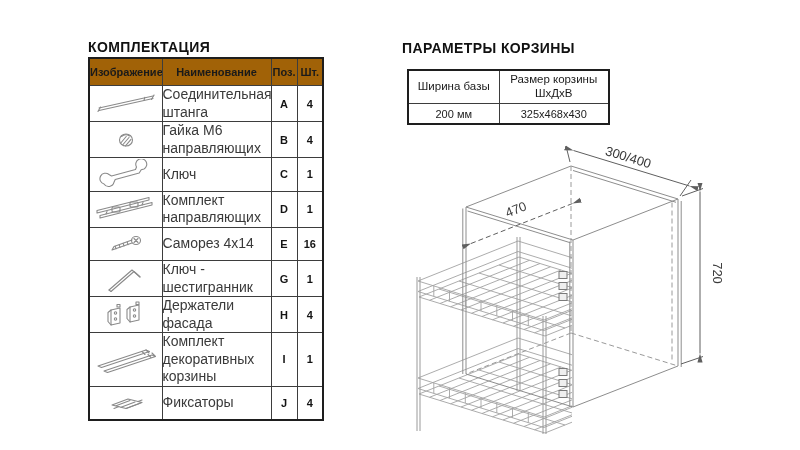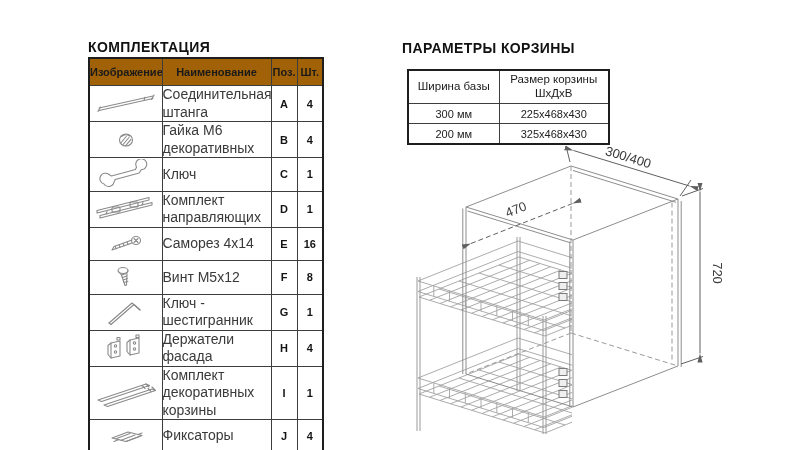--- a/index.html
+++ b/index.html
@@ -86,21 +86,21 @@
       <td class="cell-qty">4</td>
     </tr>
     <tr>
       <td class="cell-img">
           <svg class="part-icon" width="68" height="30" viewBox="0 0 68 30">
             <ellipse cx="34" cy="15" rx="6.5" ry="6"></ellipse>
             <path d="M29.5,11.5 a6,5 0 0 1 8,-0.5"></path>
             <path d="M31,19.5 l6,-7 M33.5,20.8 l5.5,-6.5 M29.2,17.5 l5,-6"></path>
           </svg>
         </td>
-      <td class="cell-name">Гайка М6 декоративных</td>
+      <td class="cell-name">Гайка М6 направляющих</td>
       <td class="cell-pos">B</td>
       <td class="cell-qty">4</td>
     </tr>
     <tr>
       <td class="cell-img">
           <svg class="part-icon" width="68" height="30" viewBox="0 0 68 30">
             <path d="M12,25 a5.5,5.5 0 1 1 5,-9.5 l2.5,1.5 24,-6.5 1,-2.5 a5.5,5.5 0 1 1 7.5,2 l-2.8,0.7 -2,3.3 -24,6.5 -1.2,2.7 a5.5,5.5 0 0 1 -10,1.8 z"></path>
           </svg>
         </td>
       <td class="cell-name">Ключ</td>
@@ -127,33 +127,20 @@
           <svg class="part-icon" width="68" height="30" viewBox="0 0 68 30">
             <path d="M20,21 L40,14 M22,17.5 L40,11 M20,21 l2,-3.5"></path>
             <path d="M24,19.8 l-0.8,-2.6 M28,18.4 l-0.8,-2.6 M32,17 l-0.8,-2.6 M36,15.6 l-0.8,-2.6"></path>
             <ellipse cx="44" cy="11.5" rx="4.5" ry="4"></ellipse>
             <path d="M42,13.5 l4,-4 M42,9.5 l4,4"></path>
           </svg>
         </td>
       <td class="cell-name">Саморез  4х14</td>
       <td class="cell-pos">E</td>
       <td class="cell-qty">16</td>
-    </tr>
-    <tr>
-      <td class="cell-img">
-          <svg class="part-icon" width="68" height="30" viewBox="0 0 68 30">
-            <ellipse cx="31" cy="8.5" rx="5" ry="3"></ellipse>
-            <path d="M26.5,9.5 l3,3.5 5,-1.5 1.5,-2.8"></path>
-            <path d="M29.5,13 L33,23.5 l1.5,-0.5 0.5,-11"></path>
-            <path d="M30.3,15.5 l4.5,-1.5 M31.1,18 l4.3,-1.4 M31.9,20.5 l4,-1.3"></path>
-          </svg>
-        </td>
-      <td class="cell-name">Винт М5х12</td>
-      <td class="cell-pos">F</td>
-      <td class="cell-qty">8</td>
     </tr>
     <tr>
       <td class="cell-img">
           <svg class="part-icon" width="68" height="30" viewBox="0 0 68 30">
             <polyline points="17,26 40,6 48,13"></polyline>
             <polyline points="19,27.5 42,7.5 46.5,11.5"></polyline>
             <line x1="17" y1="26" x2="19" y2="27.5"></line>
             <line x1="48" y1="13" x2="46.5" y2="11.5"></line>
           </svg>
         </td>
@@ -213,24 +200,20 @@
       <col style="width:110px">
     </colgroup>
   <thead>
     <tr>
       <th>Ширина базы</th>
       <th>Размер корзины ШхДхВ</th>
     </tr>
   </thead>
   <tbody>
     <tr>
-      <td>300 мм</td>
-      <td>225x468x430</td>
-    </tr>
-    <tr>
       <td>200 мм</td>
       <td>325x468x430</td>
     </tr>
   </tbody>
 </table>
 
 <svg class="drawing" width="800" height="450" viewBox="0 0 800 450">
   <defs>
     <marker id="dimarr" markerWidth="10" markerHeight="8" refX="1" refY="4" orient="auto-start-reverse" markerUnits="userSpaceOnUse">
       <path d="M1,4 L10,1.4 L10,6.6 Z" fill="#5f5f5f"></path>

